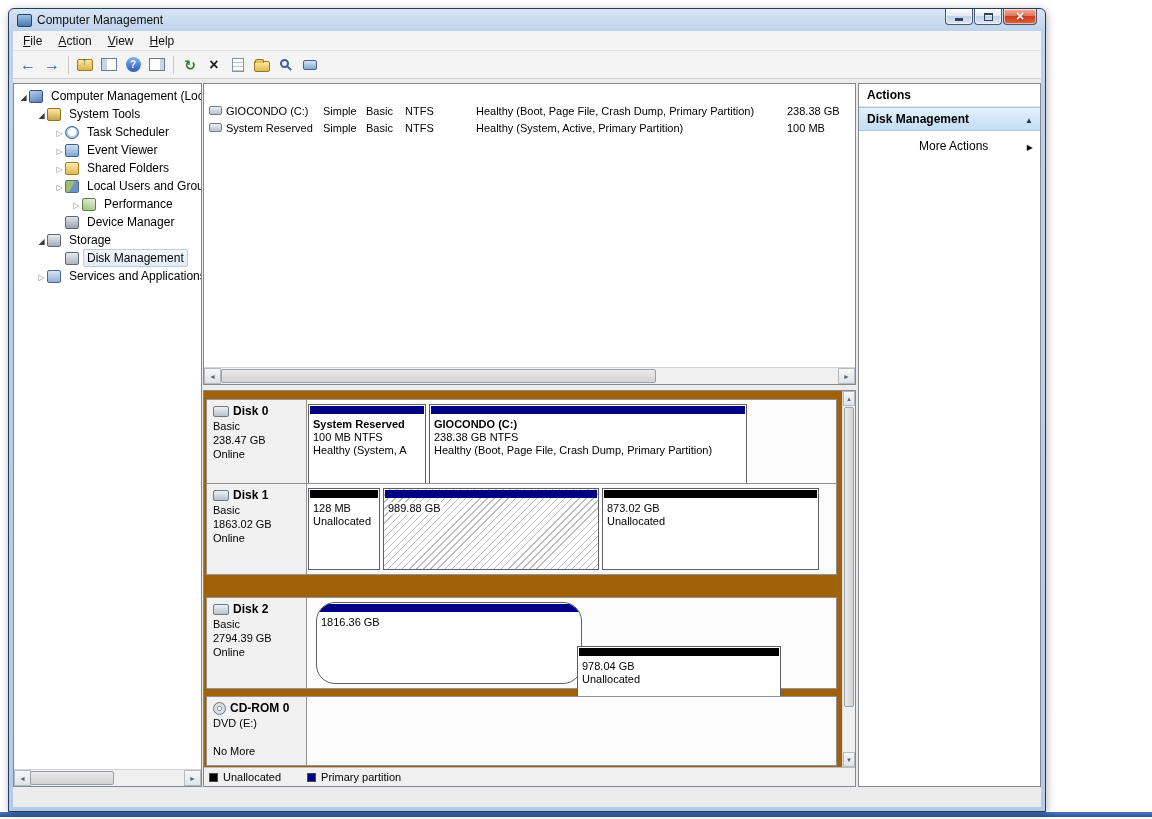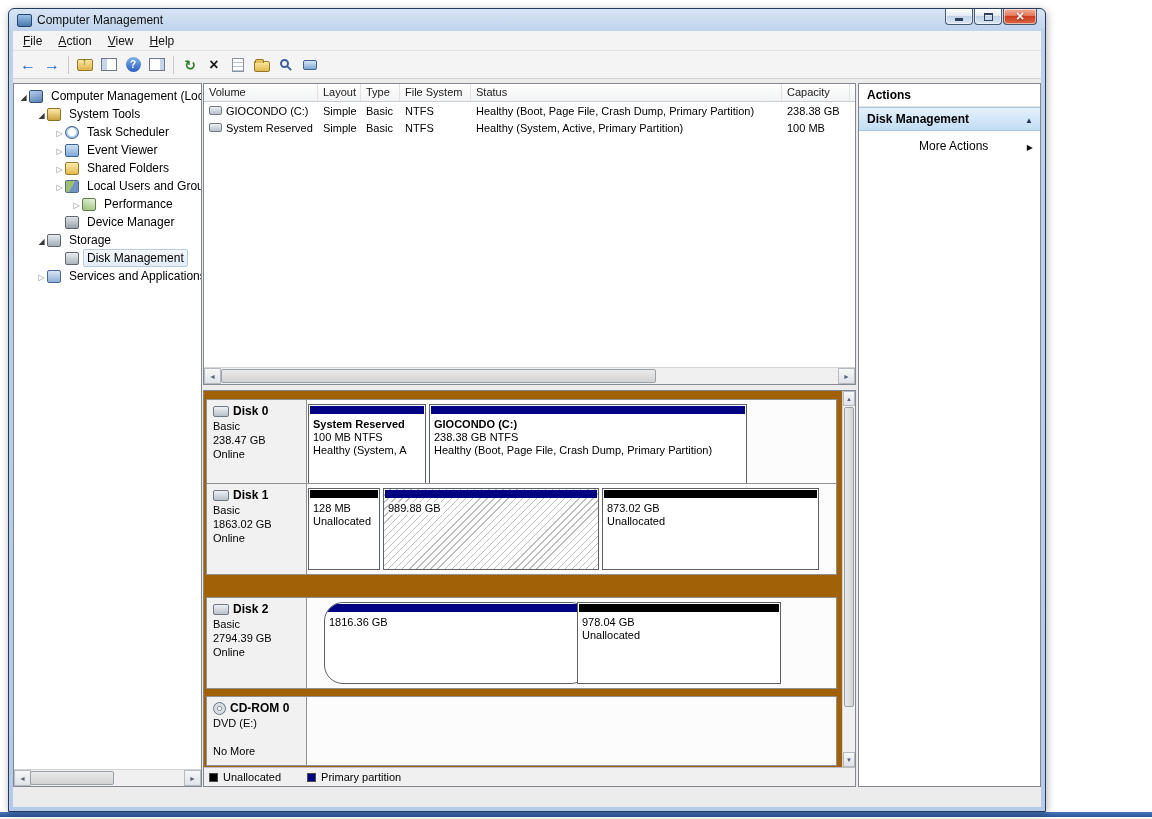--- a/index.html
+++ b/index.html
@@ -264,29 +264,20 @@
             </div>
           </div>
         <div class="hscroll">
           <span class="sb-btn left"></span>
           <span class="sb-thumb" style="left:16px;width:84px;"></span>
           <span class="sb-btn right"></span>
         </div>
       </div>
 
       <div id="vol-list" class="pane">
-        <div id="vol-head">
-            <div class="vcol" style="width: 114px;"><span>Volume</span></div>
-            <div class="vcol" style="width: 43px;"><span>Layout</span></div>
-            <div class="vcol" style="width: 39px;"><span>Type</span></div>
-            <div class="vcol" style="width: 71px;"><span>File System</span></div>
-            <div class="vcol" style="width: 311px;"><span>Status</span></div>
-            <div class="vcol" style="width: 68px;"><span>Capacity</span></div>
-            <div class="vcol fill"></div>
-          </div>
         <div id="vol-rows">
             <div class="vrow">
               <div class="vcell" style="width: 114px;">
                 <span class="vol-ic"></span>
                 <span>GIOCONDO (C:)</span>
               </div>
               <div class="vcell" style="width: 43px;">
                 <span>Simple</span>
               </div>
               <div class="vcell" style="width: 39px;">
@@ -397,27 +388,27 @@
               <div class="disk-head">
                 <div class="disk-name">
                   <span class="disk-ic"></span>
                   <span>Disk 2</span>
                 </div>
                 <div class="disk-line">Basic</div>
                 <div class="disk-line">2794.39 GB</div>
                 <div class="disk-line">Online</div>
               </div>
               <div class="part-area">
-                <div class="ptile" style="left: 16px; width: 266px; border-radius: 19px;">
+                <div class="ptile" style="left: 8px; width: 266px; border-radius: 19px;">
                   <div class="strip primary"></div>
                   <div class="pt-text">
                     <div class="pt-line">1816.36 GB</div>
                   </div>
                 </div>
-                <div class="ptile" style="left: 269px; width: 204px;">
+                <div class="ptile" style="left: 269px; width: 204px; margin-top: 44px;">
                   <div class="strip unalloc"></div>
                   <div class="pt-text">
                     <div class="pt-line">978.04 GB</div>
                     <div class="pt-line">Unallocated</div>
                   </div>
                 </div>
               </div>
             </div>
             <div class="disk-row" style="top: 305px; height: 70px;">
               <div class="disk-head">

